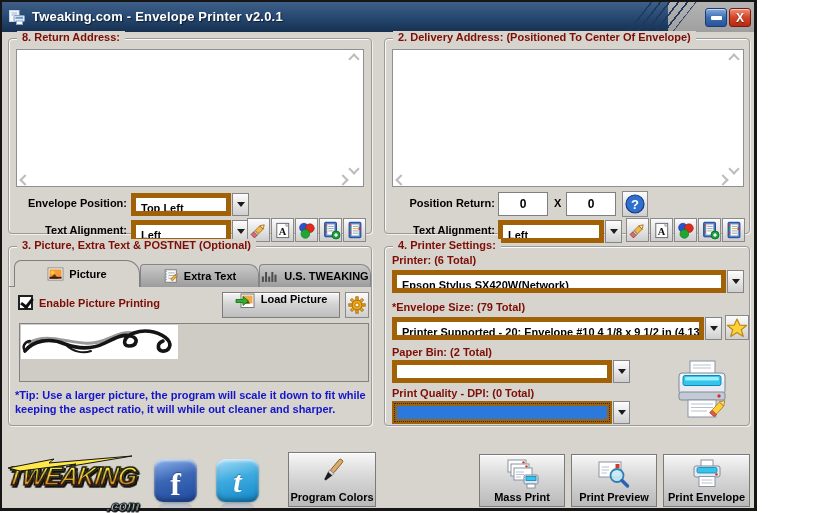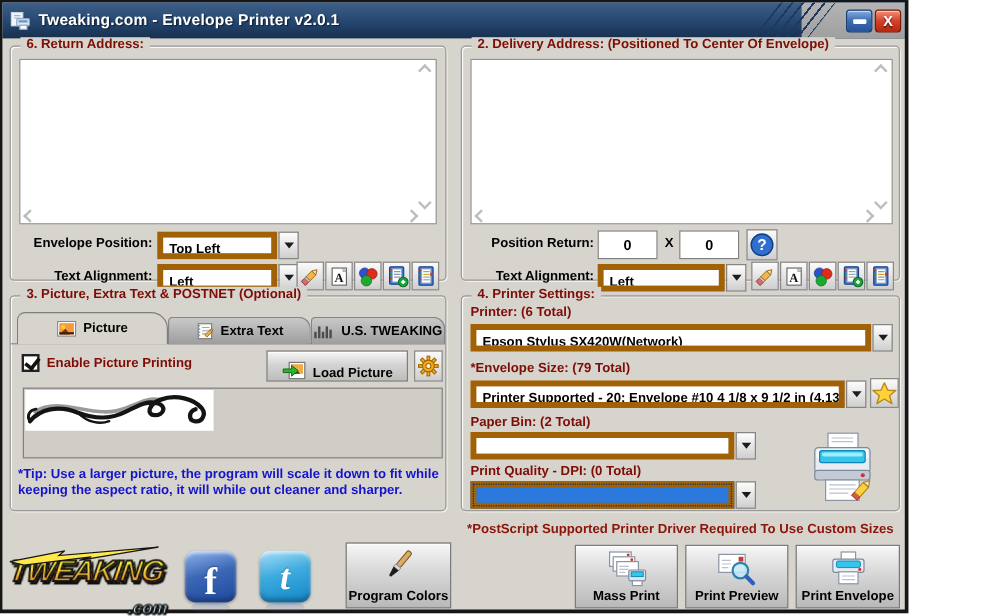--- a/index.html
+++ b/index.html
@@ -46,21 +46,21 @@
 
   
   .tabline{position:absolute;left:0;right:0;top:39px;height:1px;background:#8a8a8a}
   .tab{position:absolute;display:flex;align-items:center;justify-content:center;gap:5px;font-size:11px;font-weight:bold;cursor:pointer}
   .tab.active{left:5px;top:13px;width:126px;height:27px;background:#d7d3cd;border:1px solid #7e7e7e;border-bottom:none;border-radius:7px 14px 0 0;z-index:3}
   .tab.inactive{top:17px;height:23px;background:linear-gradient(#c9c9c9,#9c9c9c);border:1px solid #858585;border-bottom:none;border-radius:4px 10px 0 0;z-index:1}
 
   .checkbox{position:absolute;width:15px;height:15px;background:#fff;border:2px solid #222}
   .checkbox:after{content:"";position:absolute;left:3px;top:-1px;width:5px;height:9px;border-right:3px solid #101010;border-bottom:3px solid #101010;transform:rotate(38deg)}
 
-  .push-btn{position:absolute;display:flex;align-items:flex-end;justify-content:center;gap:6px;background:linear-gradient(#f6f6f6,#d4d4d4 45%,#bdbdbd);border:1px solid #7d7d7d;font-size:11px;font-weight:bold;cursor:pointer;box-shadow:inset 0 1px 0 #fff}
+  .push-btn{position:absolute;display:flex;align-items:flex-start;justify-content:center;gap:6px;background:linear-gradient(#f6f6f6,#d4d4d4 45%,#bdbdbd);border:1px solid #7d7d7d;font-size:11px;font-weight:bold;cursor:pointer;box-shadow:inset 0 1px 0 #fff}
 
   .picbox{position:absolute;background:#cfccc6;border:1px solid #828282}
   .picwhite{position:absolute;left:1px;top:1px;width:157px;height:34px;background:#fff}
 
   .tip{position:absolute;font-size:11px;font-weight:bold;color:#1414cc;white-space:nowrap}
   .note{position:absolute;font-size:11px;font-weight:bold;color:#8b1508;text-align:center}
 
   
   .action-btn{position:absolute;display:flex;flex-direction:column;align-items:center;justify-content:flex-end;padding:2px 2px 3px 2px;background:linear-gradient(#f7f7f7,#dadada 40%,#b9b9b9);border:1px solid #7a7a7a;box-shadow:inset 0 1px 0 #fff;cursor:pointer}
   .action-btn .cap{font-size:11px;font-weight:bold;color:#000;white-space:nowrap}
@@ -101,21 +101,21 @@
     <span class="tb-title">Tweaking.com - Envelope Printer v2.0.1</span>
     <div class="tb-btn btn-min">
         <span class="bar"></span>
       </div>
     <div class="tb-btn btn-close">
         <span>X</span>
       </div>
   </div>
 
   <div class="group" style="left:6px;top:36px;width:364px;height:196px">
-    <span class="legend">6. Return Address:</span>
+    <span class="legend">8. Return Address:</span>
     <div class="ta" style="left:7px;top:10px;width:348px;height:138px"></div>
     <span class="chv up" style="left:341px;top:16px"></span>
     <span class="chv down" style="left:341px;top:126px"></span>
     <span class="chv left" style="left:12px;top:137px"></span>
     <span class="chv right" style="left:330px;top:137px"></span>
 
     <span class="lbl" style="left:0;top:158px;width:118px;text-align:right">Envelope Position:</span>
     <div class="combo" style="left:122px;top:154px;width:118px">
       <div class="combo-field">Top Left</div>
       <div class="combo-arrow">
@@ -413,21 +413,20 @@
 
     <span class="lbl maroon" style="left:7px;top:140px">Print Quality - DPI: (0 Total)</span>
     <div class="combo" style="left:7px;top:154px;width:238px">
       <div class="combo-field blue"></div>
       <div class="combo-arrow">
           <span class="arr-down"></span>
         </div>
     </div>
   </div>
 
-  <span class="note" style="left:382px;top:433px;width:366px">*PostScript Supported Printer Driver Required To Use Custom Sizes</span>
 
   <div class="logo" style="left:6px;top:460px;width:132px;height:46px">
     <svg class="bolt" width="128" height="16" viewBox="0 0 128 16">
       <polygon points="0,13 46,4 41,8 124,1 58,12 68,9 12,16" fill="#ffe94a" stroke="#151515" stroke-width="1"></polygon>
     </svg>
     <div class="logo-main">TWEAKING</div>
     <div class="logo-com">.com</div>
   </div>
 
   <div class="social fb" style="left:152px;top:457px">

